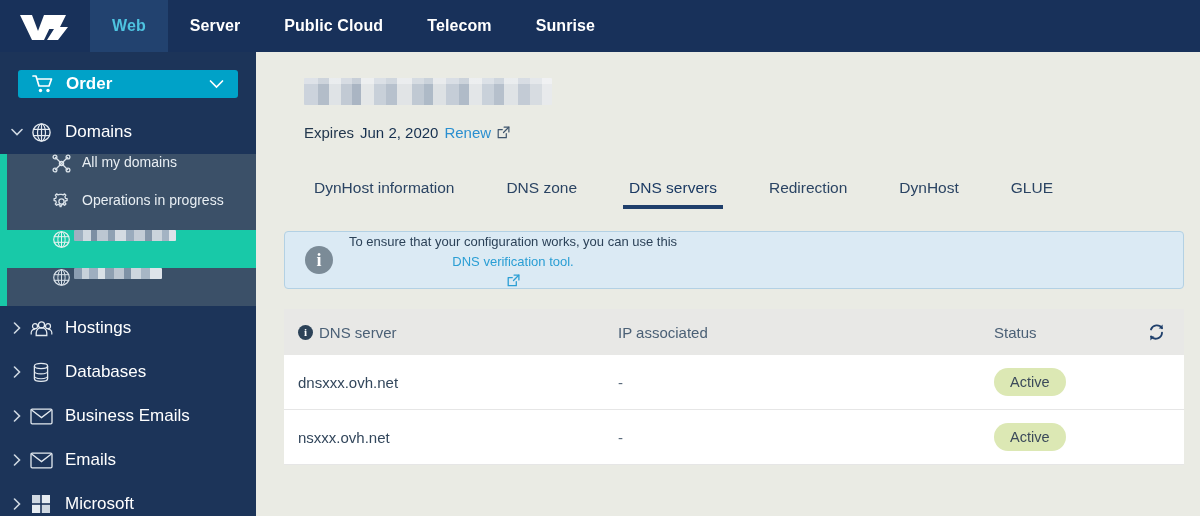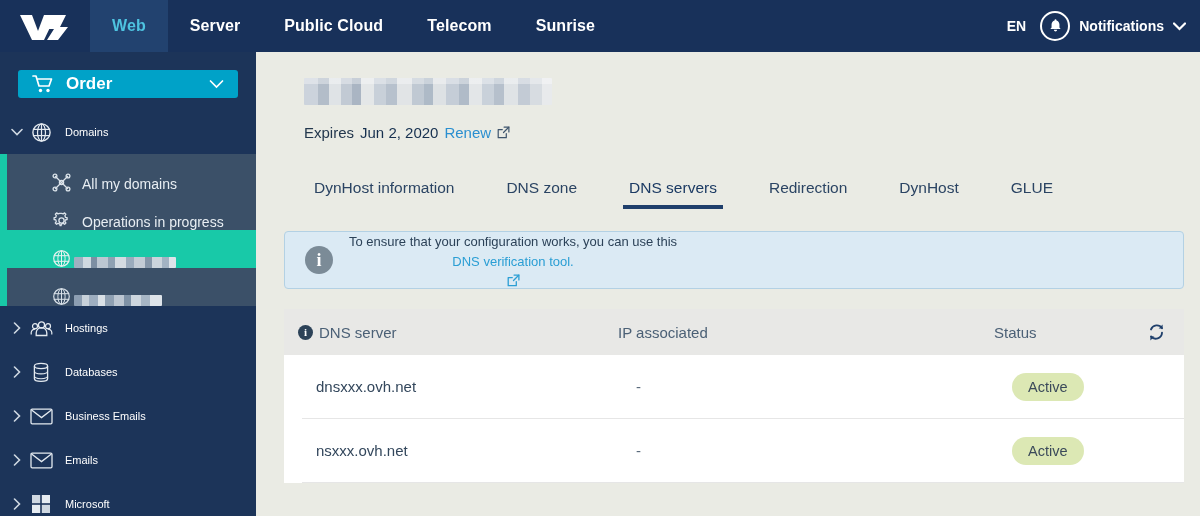--- a/index.html
+++ b/index.html
@@ -77,32 +77,32 @@
   }
   .order-chev { margin-left: auto; width: 15px; height: 10px; }
 
   .side-section {
     height: 44px; display: flex; align-items: center;
     padding-left: 8px; cursor: pointer;
   }
   .side-section .caret { width: 18px; display: flex; justify-content: center; }
   .side-ico { width: 30px; display: flex; align-items: center; justify-content: center; }
   .side-label {
-    font-size: 11px; color: #ffffff; margin-left: 9px;
+    font-size: 17px; color: #ffffff; margin-left: 9px;
     white-space: nowrap;
   }
   .domains-section { margin-top: 12px; }
 
   .submenu { background: #3b5068; position: relative; }
   .submenu::before {
     content: ""; position: absolute; left: 0; top: 0; bottom: 0;
     width: 7px; background: #18c9a8;
   }
   .sub-item {
-    height: 38px; display: flex; align-items: flex-end;
+    height: 38px; display: flex; align-items: flex-start;
     padding-left: 48px; cursor: pointer; position: relative;
   }
   .sub-item.selected { background: #18c9a8; }
   .sub-ico { width: 26px; display: flex; align-items: center; justify-content: center; }
   .sub-label { font-size: 14px; color: #e8eef3; margin-left: 8px; white-space: nowrap; }
 
   
   .redact { display: block; border-radius: 1px; }
   .redact-sb1 { width: 102px; height: 11px;
     background:
@@ -194,26 +194,25 @@
   .th-status { flex: 1; }
   .th-refresh { width: 30px; display: flex; justify-content: flex-end; cursor: pointer; }
   .i-badge {
     width: 15px; height: 15px; border-radius: 50%;
     background: #2c4258; color: #fff;
     font-size: 11px; font-weight: bold;
     display: flex; align-items: center; justify-content: center;
     font-family: "Liberation Serif", serif;
   }
   .trow {
-    height: 64px; display: flex; align-items: center;
+    height: 55px; display: flex; align-items: center;
     padding: 0 18px 0 14px;
     border-bottom: 1px solid #e6e6e6;
     font-size: 15px; color: #33475c;
     background: #ffffff;
-    margin-left: 18px;
   }
   .td-name { width: 320px; }
   .td-ip { width: 376px; color: #5a6b7c; }
   .td-status { flex: 1; }
   .badge {
     display: inline-block;
     background: #dce8b4;
     color: #3b4a5a;
     border-radius: 14px;
     padding: 6px 16px;
@@ -241,35 +240,20 @@
         </div>
       <div class="nav-tab">
           <span>Public Cloud</span>
         </div>
       <div class="nav-tab">
           <span>Telecom</span>
         </div>
       <div class="nav-tab">
           <span>Sunrise</span>
         </div>
-    </div>
-    <div class="topbar-right">
-      <div class="lang">EN</div>
-      <div class="bell-wrap">
-        <div class="bell-circle">
-          <svg width="15" height="16" viewBox="0 0 16 17">
-            <path d="M8 1.2c-.6 0-1 .4-1 1v.5C5 3.2 3.8 4.9 3.8 7v3l-1.3 1.8h11L12.2 10V7c0-2.1-1.2-3.8-3.2-4.3v-.5c0-.6-.4-1-1-1z" fill="#ffffff"></path>
-            <path d="M6.3 12.6c.1 1 .8 1.7 1.7 1.7s1.6-.7 1.7-1.7z" fill="#ffffff"></path>
-          </svg>
-        </div>
-        <div class="notif-label">Notifications</div>
-        <svg class="chev-white" viewBox="0 0 13 9">
-          <path d="M1 1.5 L6.5 7 L12 1.5" stroke="#ffffff" stroke-width="2.2" fill="none" stroke-linecap="round"></path>
-        </svg>
-      </div>
     </div>
   </div>
 
   <div class="body-split">
 
     <div class="sidebar">
 
       <div class="order-btn">
         <svg width="22" height="20" viewBox="0 0 22 20">
           <path d="M1 2 h3 l3 10 h10 l2.5-7 H6" stroke="#ffffff" stroke-width="1.7" fill="none" stroke-linecap="round" stroke-linejoin="round"></path>

